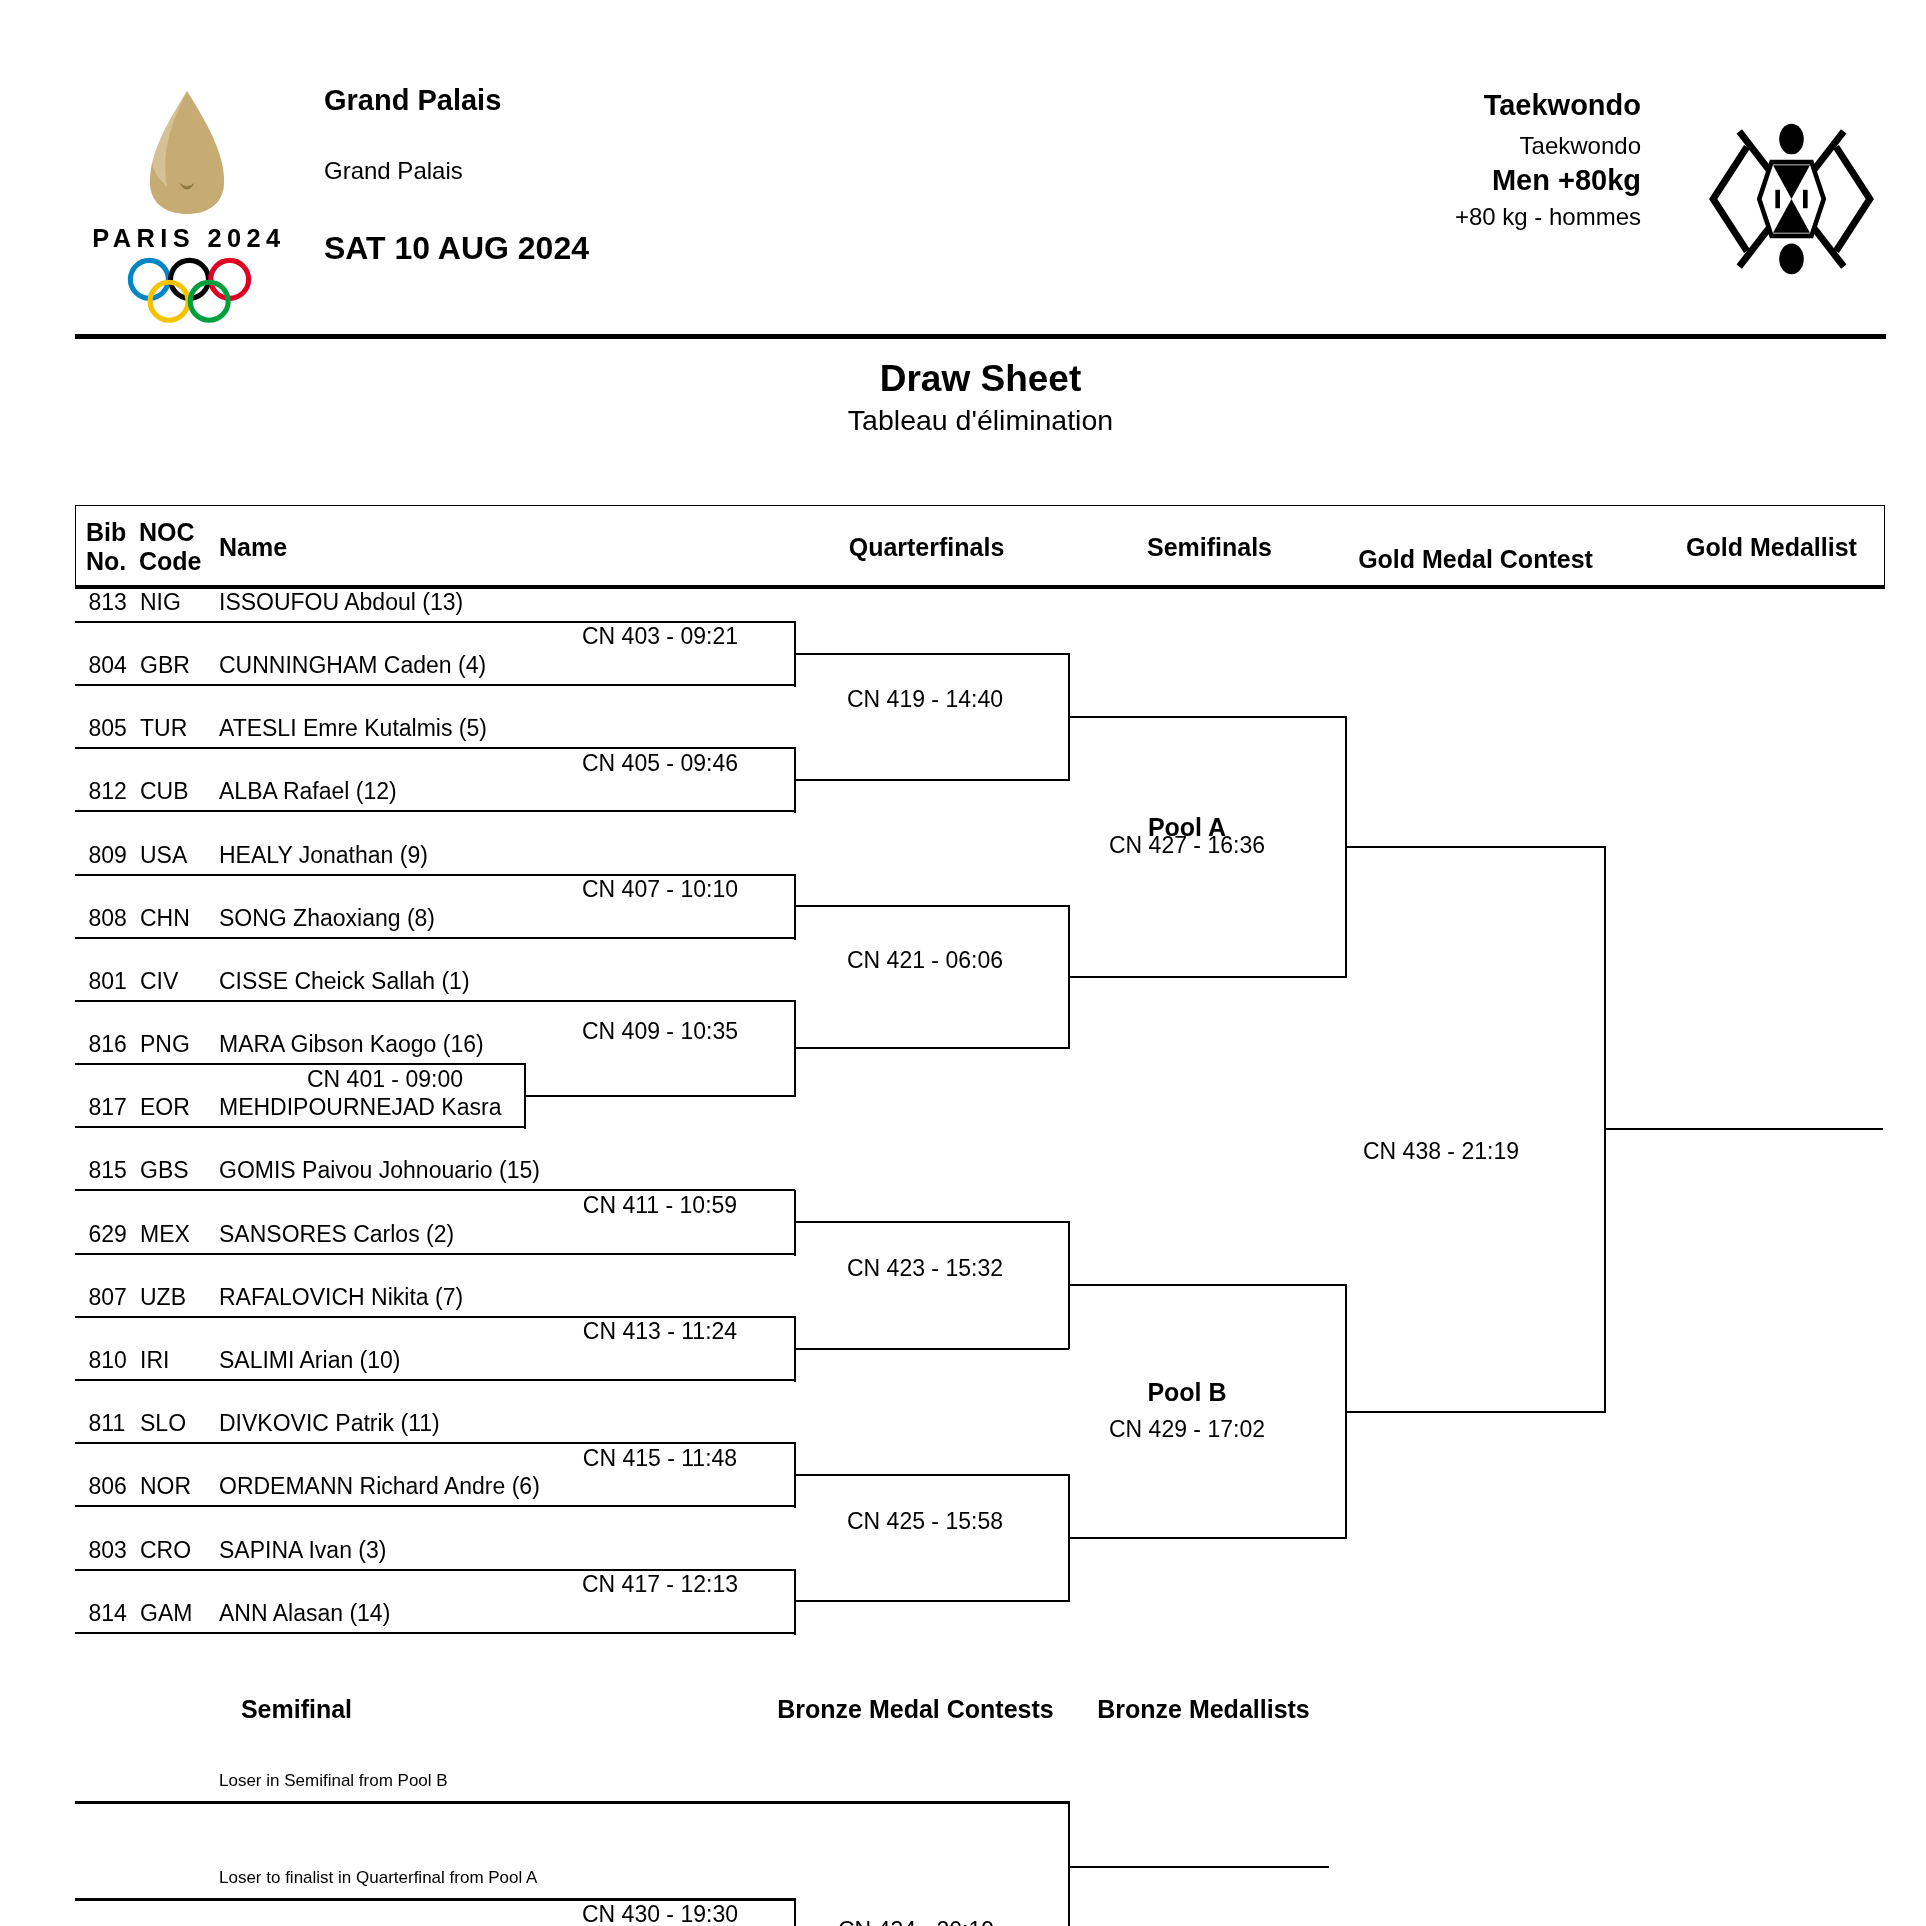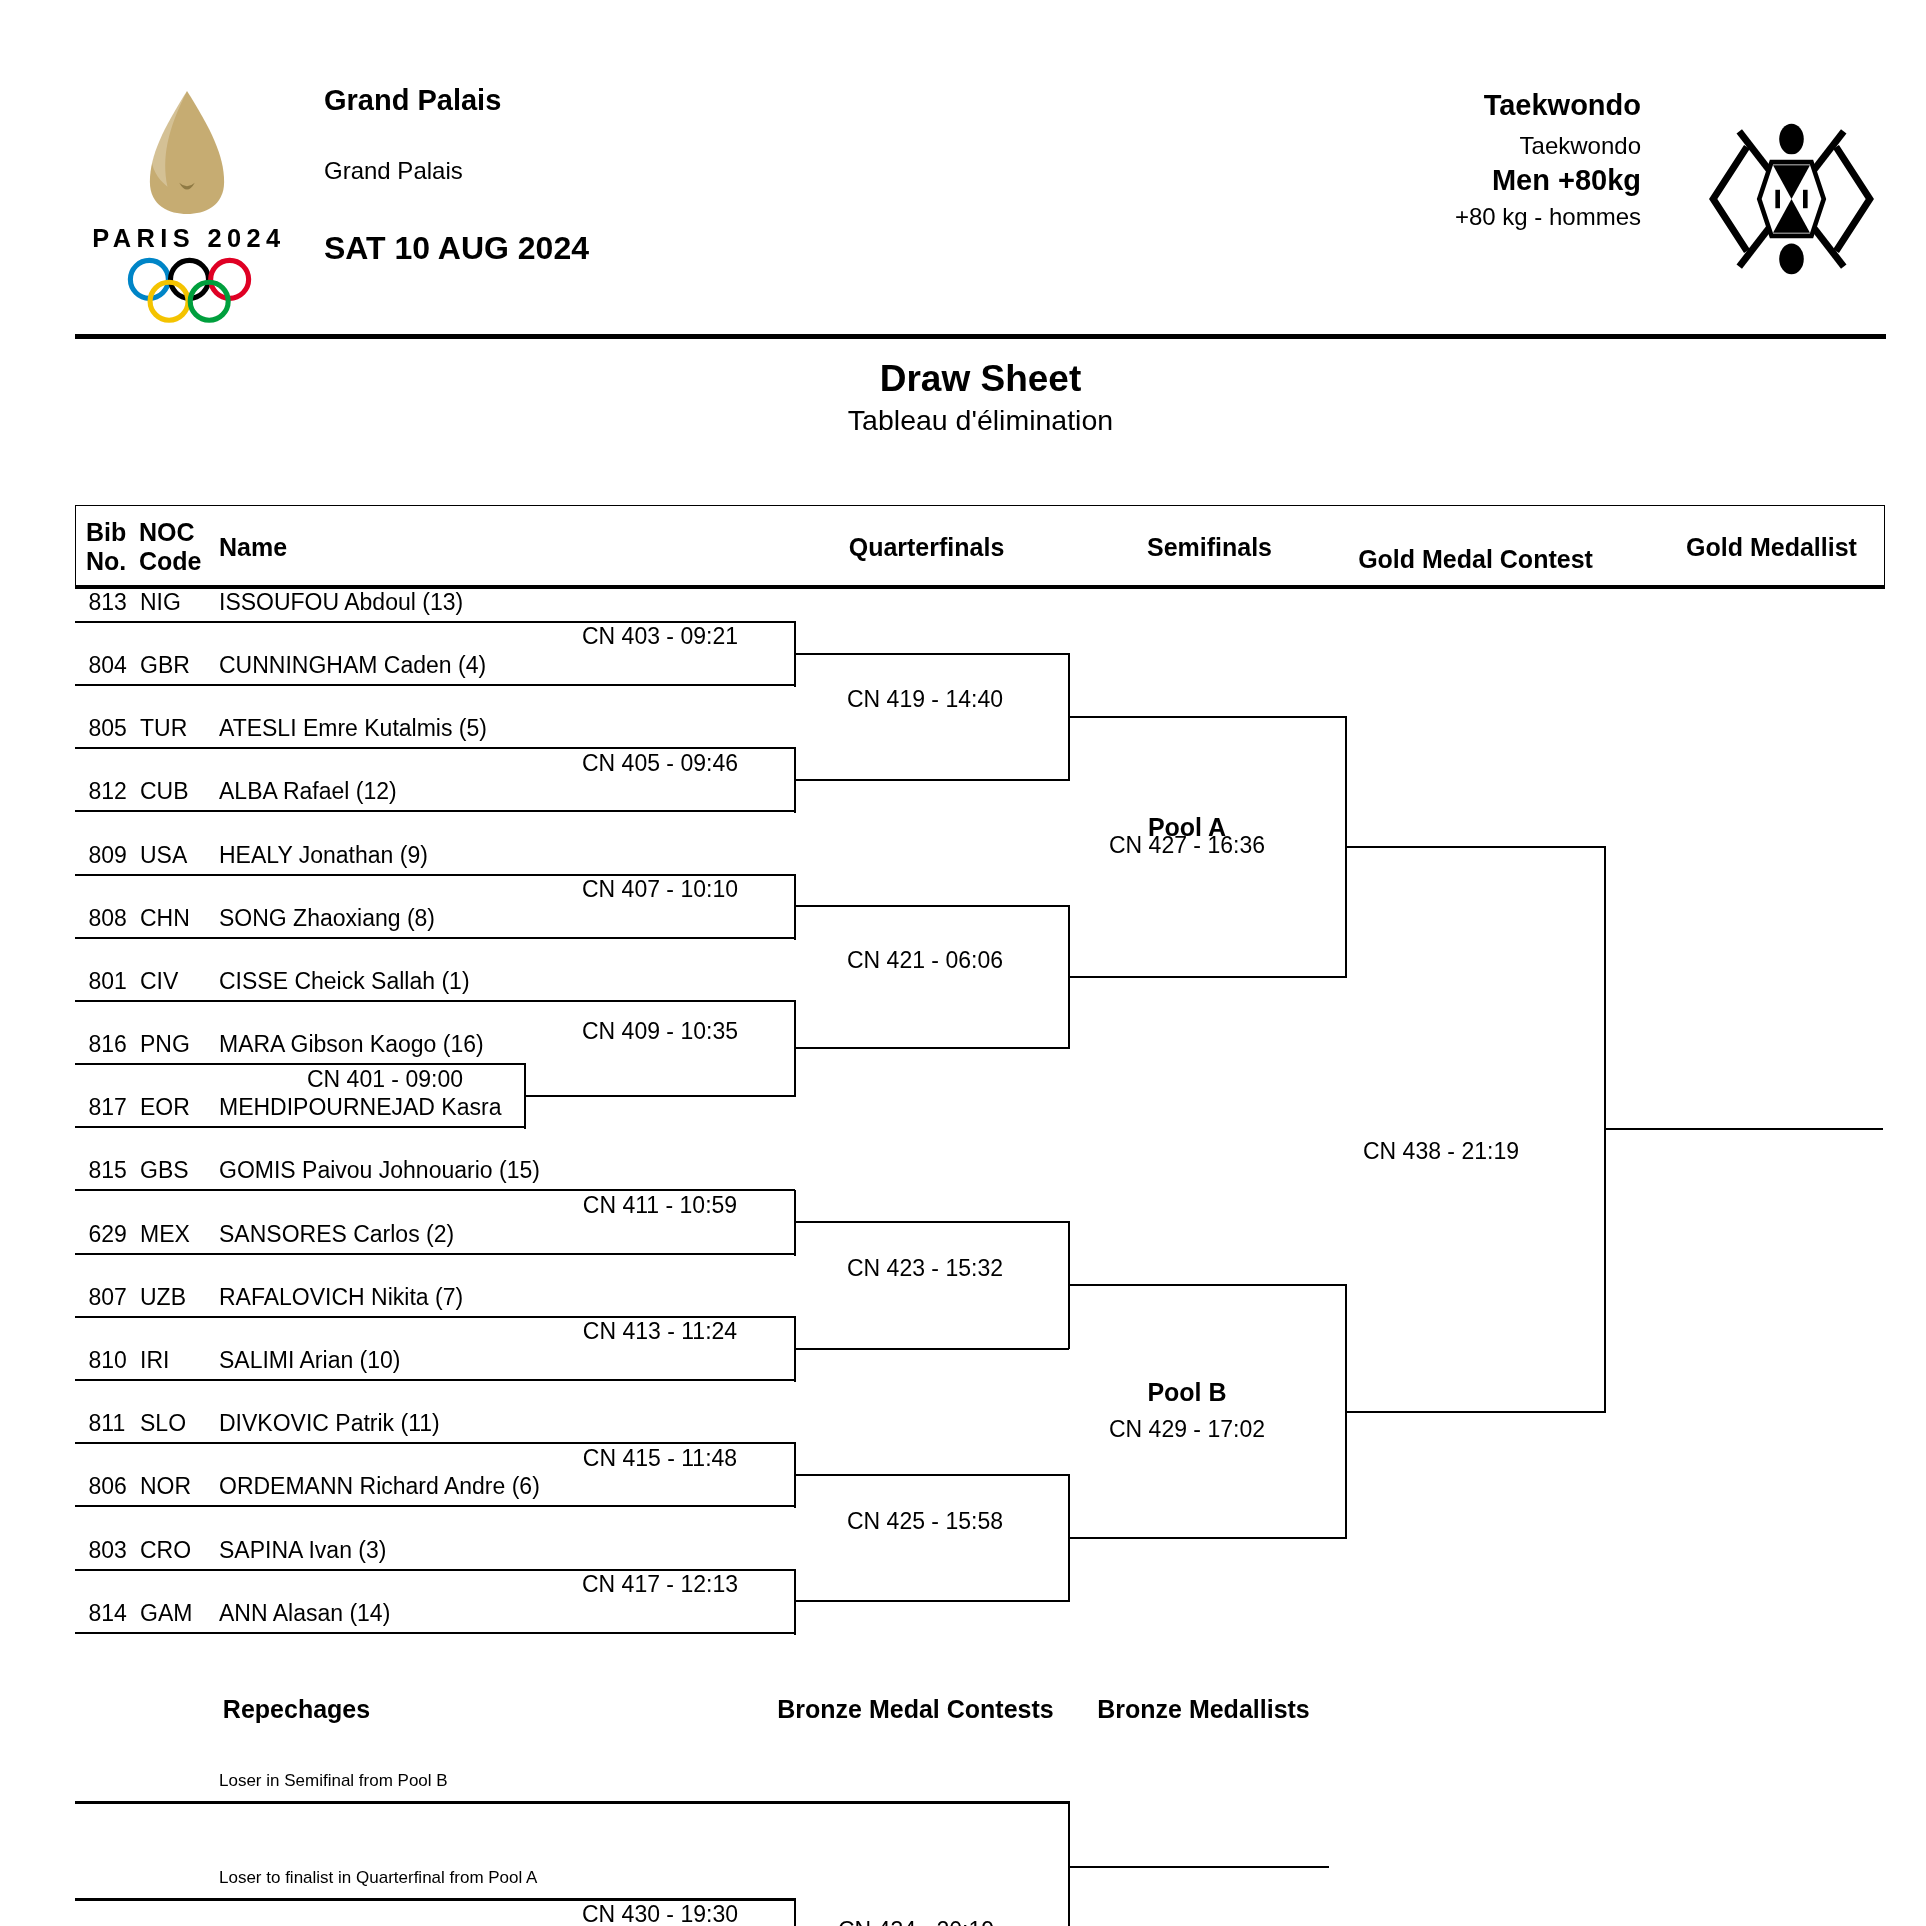--- a/index.html
+++ b/index.html
@@ -223,21 +223,21 @@
   <div class="cn" style="left:790px;top:686px;">CN 419 - 14:40</div>
   <div class="cn" style="left:790px;top:947px;">CN 421 - 06:06</div>
   <div class="cn" style="left:790px;top:1255px;">CN 423 - 15:32</div>
   <div class="cn" style="left:790px;top:1508px;">CN 425 - 15:58</div>
   <div class="cn b" style="left:1052px;top:813px;font-size:25px;">Pool A</div>
   <div class="cn" style="left:1052px;top:832px;">CN 427 - 16:36</div>
   <div class="cn b" style="left:1052px;top:1378px;font-size:25px;">Pool B</div>
   <div class="cn" style="left:1052px;top:1416px;">CN 429 - 17:02</div>
   <div class="cn" style="left:1306px;top:1138px;">CN 438 - 21:19</div>
 
-  <div class="colh ctr" style="left:104px;top:1695px;width:385px;">Repechages</div>
+  <div class="colh ctr" style="left:104px;top:1695px;width:385px;">Semifinal</div>
   <div class="colh ctr" style="left:723px;top:1695px;width:385px;">Bronze Medal Contests</div>
   <div class="colh ctr" style="left:1011px;top:1695px;width:385px;">Bronze Medallists</div>
 
   <div class="rlab" style="left:219px;top:1771px;">Loser in Semifinal from Pool B</div>
   <div class="rlab" style="left:219px;top:1868px;">Loser to finalist in Quarterfinal from Pool A</div>
 
   <div class="hl repl" style="left:75px;top:1801px;width:994px;"></div>
   <div class="hl repl" style="left:75px;top:1898px;width:720px;"></div>
 
   <div class="vl" style="left:794px;top:1898px;height:66px;"></div>

